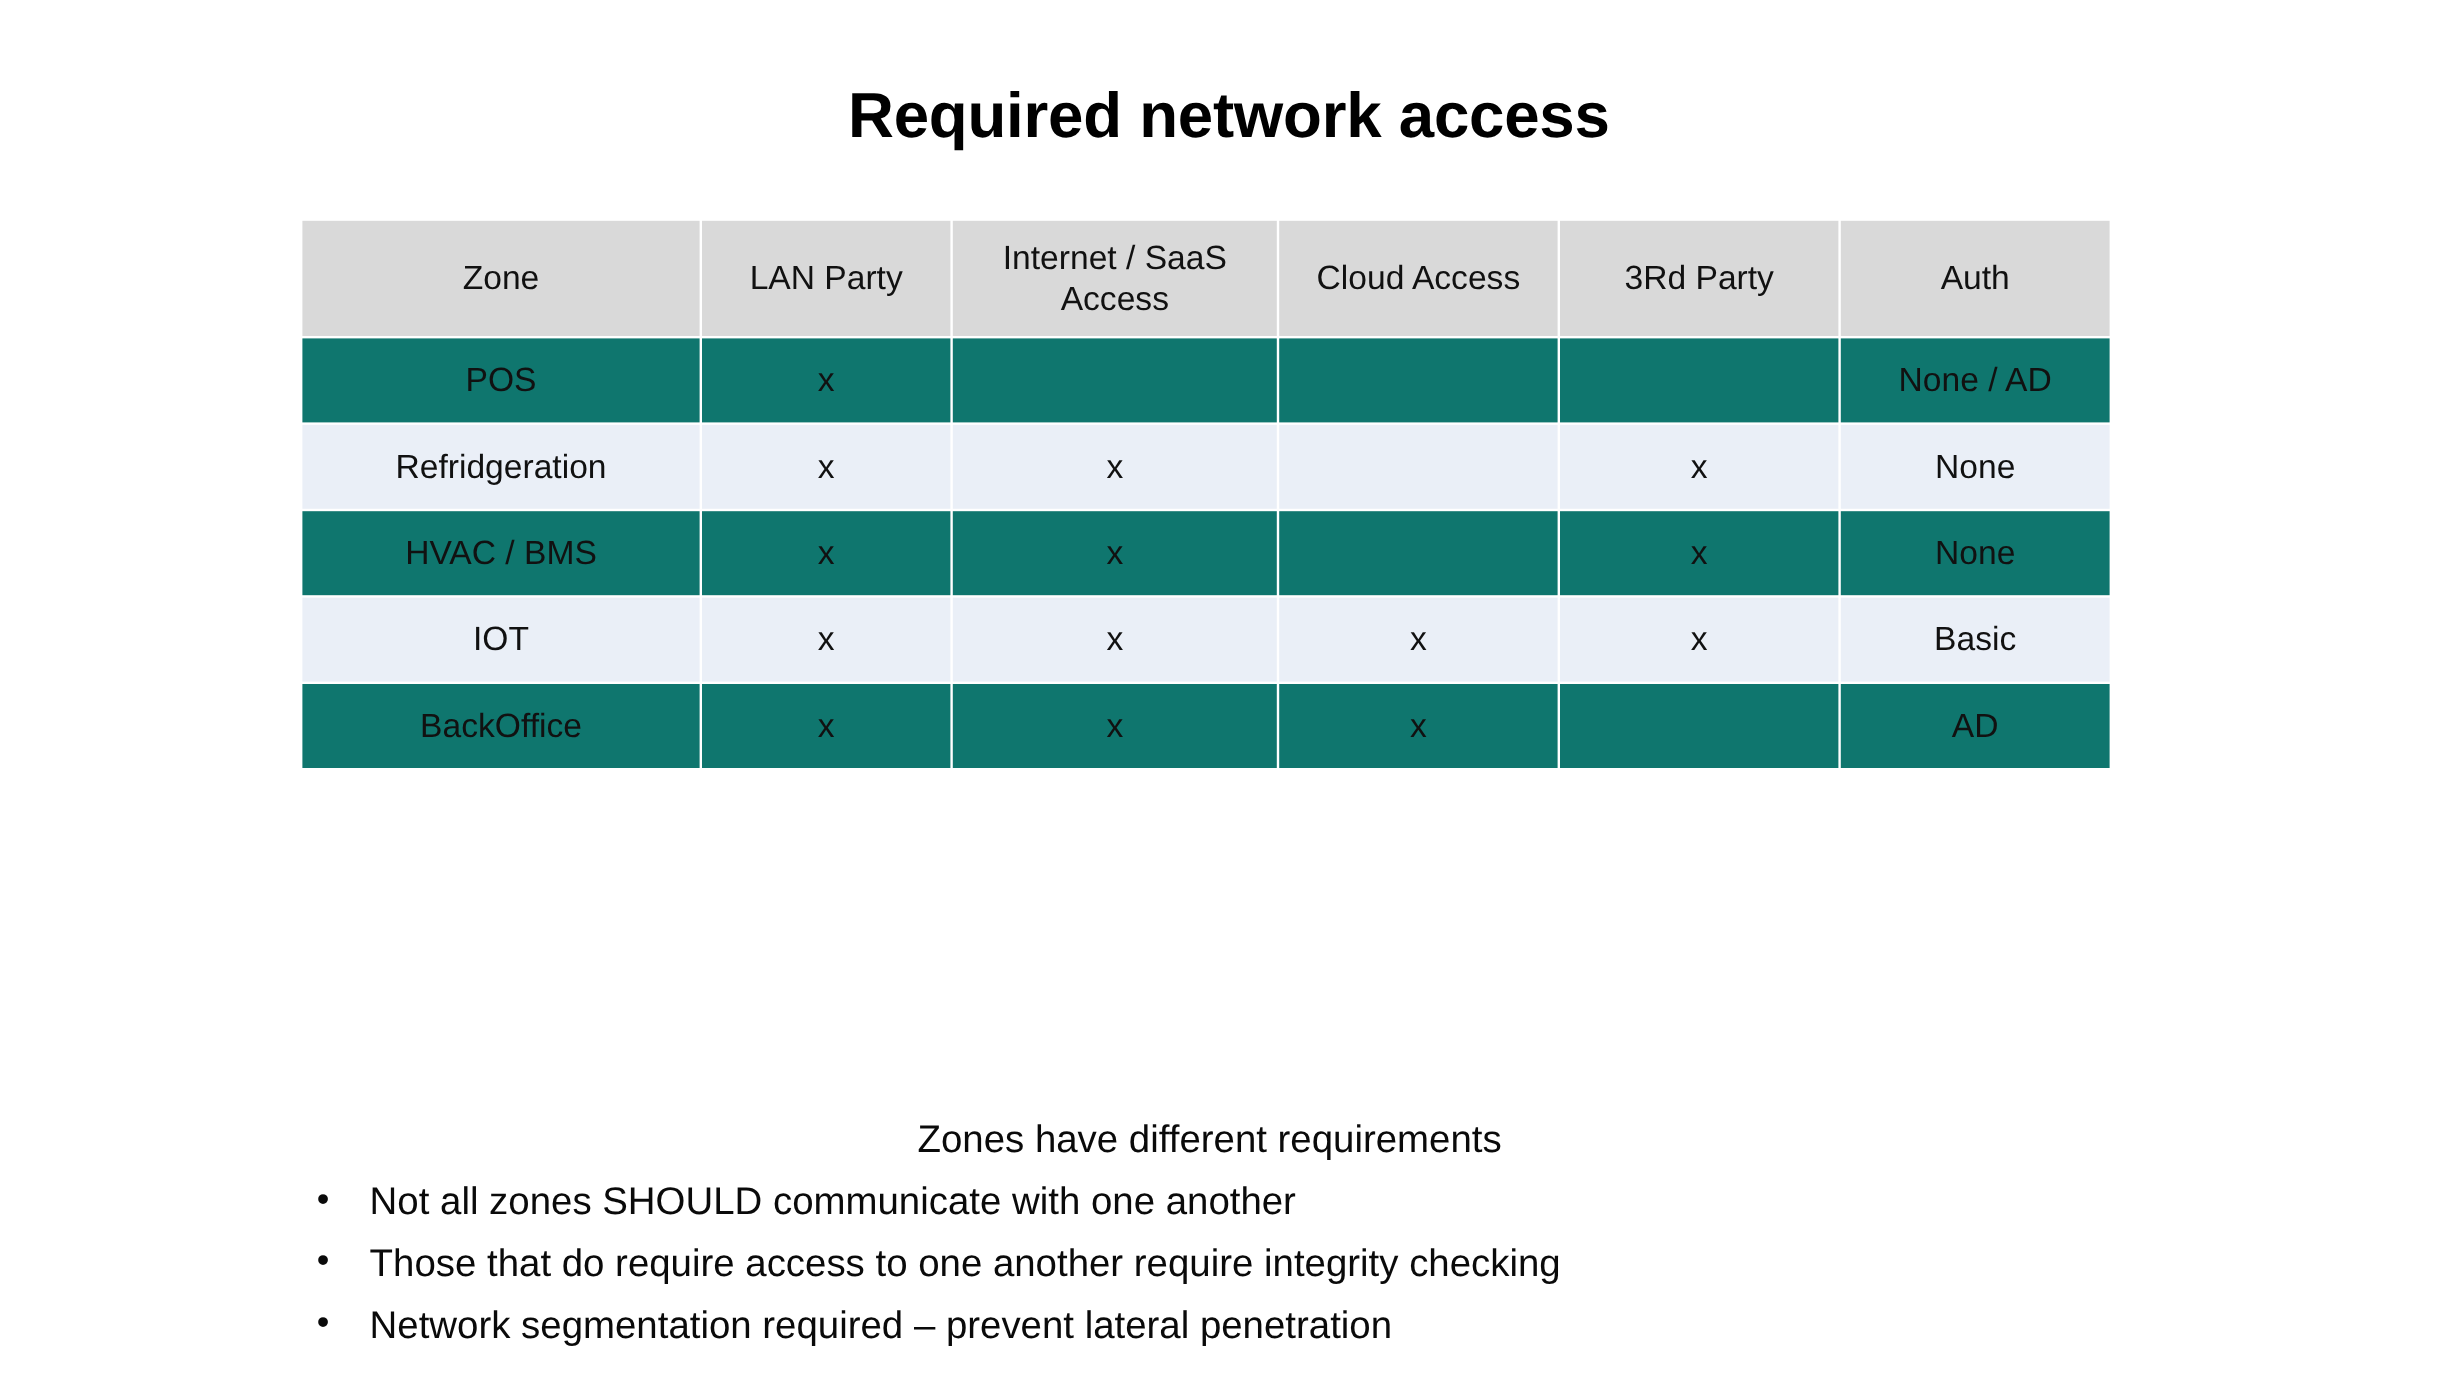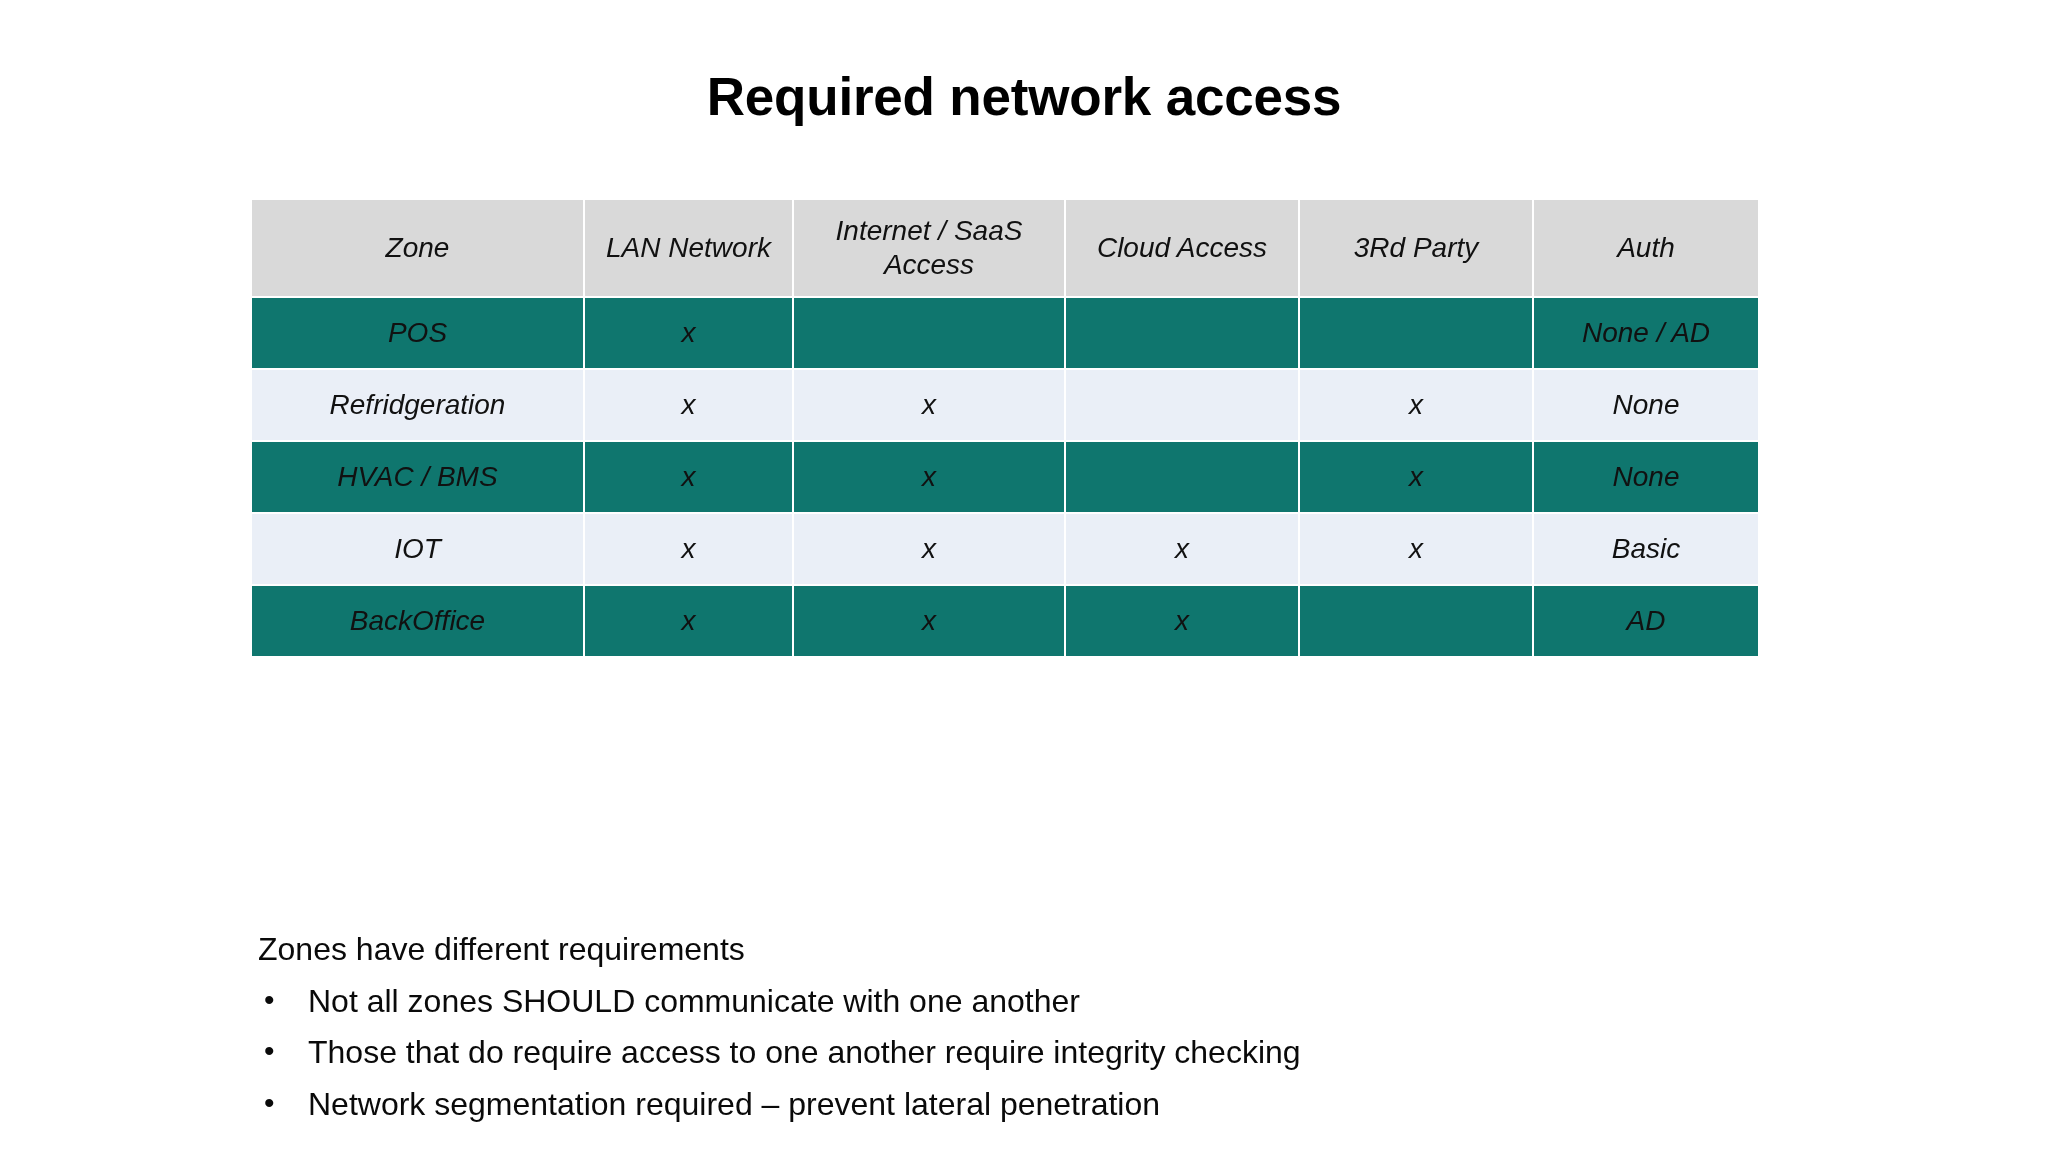--- a/index.html
+++ b/index.html
@@ -34,23 +34,22 @@
     font-weight: bold;
     letter-spacing: -0.2px;
     color: #000000;
     line-height: 1.1;
   }
 
   
   .table-wrap {
     position: absolute;
     left: 252px;
-    top: 200px;
+    top: 184px;
     width: 1508px;
-    font-style: italic;
   }
   table.access-table {
     width: 1508px;
     border-collapse: separate;
     border-spacing: 2px 2px;
     table-layout: fixed;
     margin: -2px;
   }
   table.access-table col.c-zone    { width: 331px; }
   table.access-table col.c-lan     { width: 207px; }
@@ -98,20 +97,21 @@
     width: 1500px;
     font-size: 32px;
     line-height: 1.0;
     color: #0a0a0a;
   }
   .notes .lead {
     margin: 0 0 10px 0;
     padding: 0;
     font-size: 32px;
     line-height: 1.32;
+    text-align: center;
   }
   .notes ul {
     list-style: none;
     margin: 0;
     padding: 0;
   }
   .notes li {
     position: relative;
     padding-left: 50px;
     margin-bottom: 9px;
@@ -142,21 +142,21 @@
         <col class="c-cloud">
           <col class="c-third">
           <col class="c-auth">
       </colgroup>
       <thead>
         <tr>
           <th>
             <span>Zone</span>
           </th>
           <th>
-            <span>LAN Network</span>
+            <span>LAN Party</span>
           </th>
           <th>
             <span>Internet / SaaS</span><br>
             <span>Access</span>
           </th>
           <th>
             <span>Cloud Access</span>
           </th>
           <th>
             <span>3Rd Party</span>

